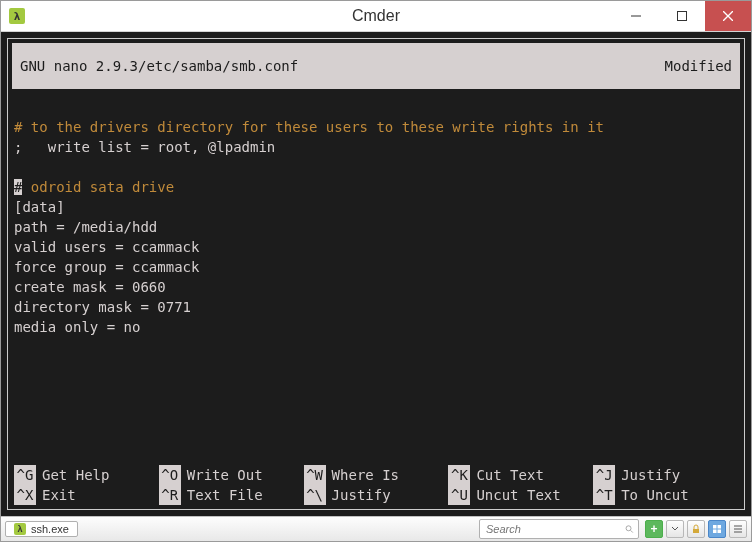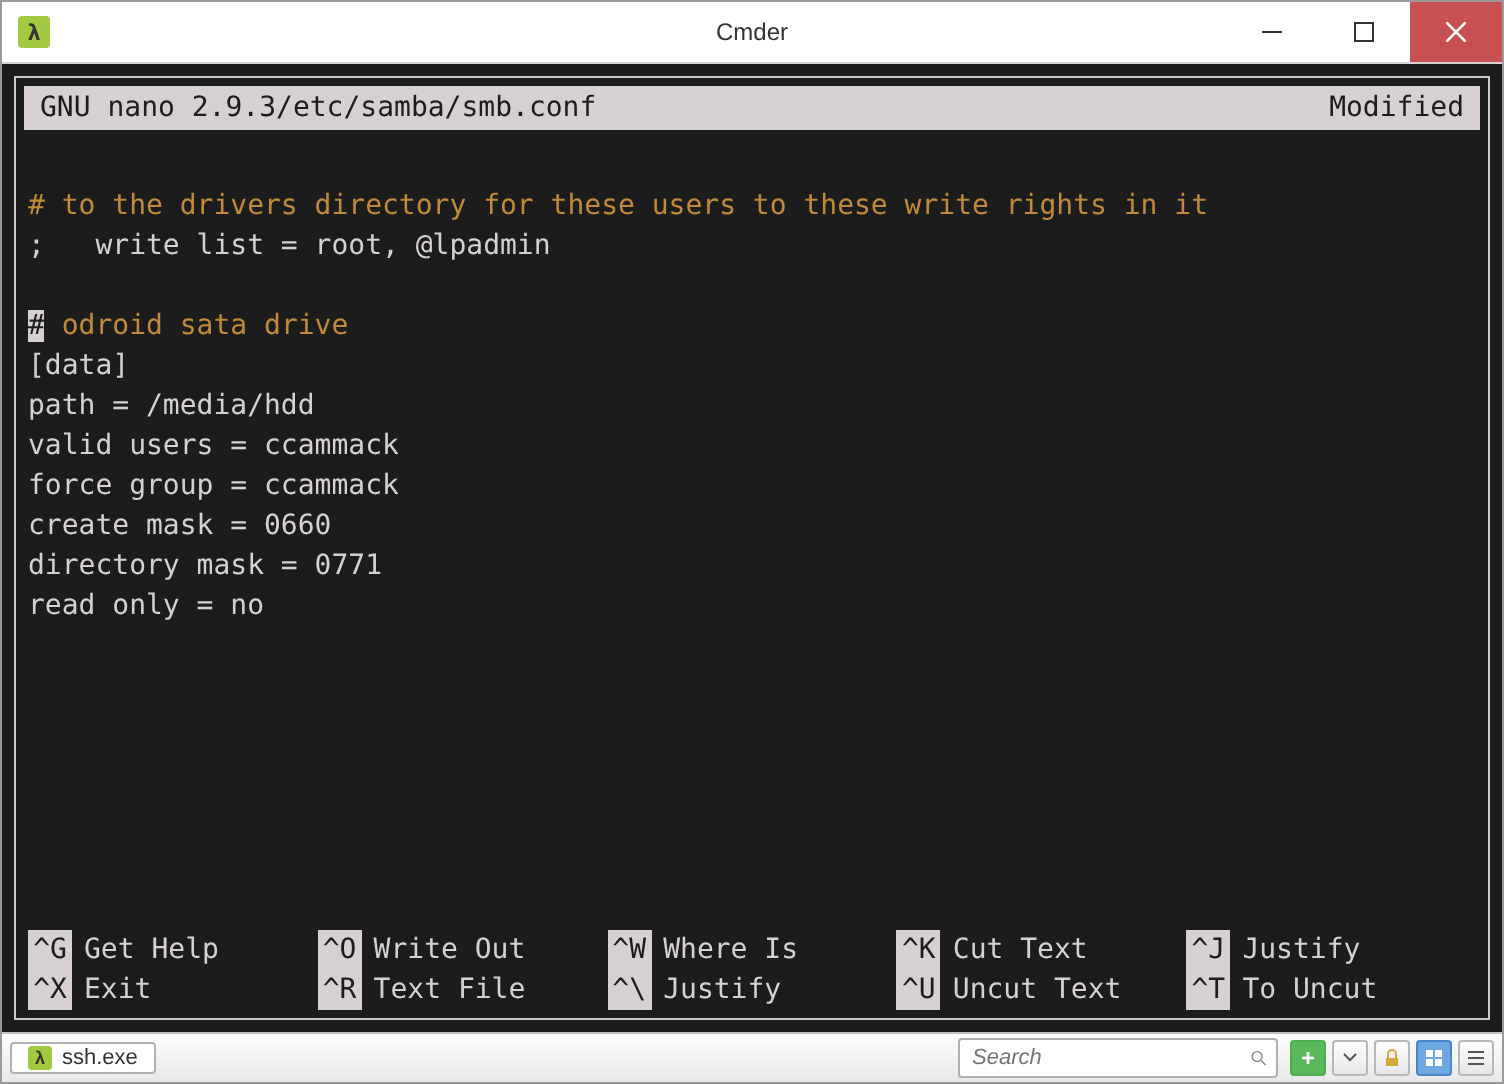--- a/index.html
+++ b/index.html
@@ -1,27 +1,27 @@
 <!DOCTYPE html>
 <html><head>
 <meta charset="utf-8">
 <style>
   html,body{margin:0;padding:0;font-family:Consolas,Menlo,monospace;}
   .window{width:752px;height:542px;border:1px solid #9a9a9a;background:#ffffff;box-sizing:border-box;display:flex;flex-direction:column;}
   .titlebar{height:30px;background:#ffffff;border-bottom:1px solid #d4d4d4;display:flex;align-items:center;position:relative;}
   .title-icon{width:16px;height:16px;margin-left:8px;background:#a3c940;border-radius:2px;display:flex;align-items:center;justify-content:center;color:#333;font-size:11px;font-weight:bold;}
-  .title-text{position:absolute;left:0;right:0;text-align:center;font-family:"Segoe UI",sans-serif;font-size:12px;color:#333;pointer-events:none;}
+  .title-text{position:absolute;left:0;right:0;text-align:center;font-family:"Segoe UI",sans-serif;font-size:16px;color:#333;pointer-events:none;}
   .win-controls{margin-left:auto;display:flex;height:100%;}
   .win-btn{width:46px;height:100%;display:flex;align-items:center;justify-content:center;font-family:"Segoe UI",sans-serif;}
   .win-min svg,.win-max svg{stroke:#333;}
   .win-close{background:#c75050;}
   .win-close svg{stroke:#fff;}
   .term-outer{flex:1;background:#1c1c1c;padding:6px;display:flex;flex-direction:column;min-height:0;}
   .term{flex:1;background:#1c1c1c;border:1px solid #cccccc;box-sizing:border-box;display:flex;flex-direction:column;font-size:14px;line-height:20px;overflow:hidden;}
-  .header-bar{background:#d6d0d0;color:#1c1c1c;padding:0 8px;margin:4px;height:22px;display:flex;align-items:center;font-size:14px;}
+  .header-bar{background:#d6d0d0;color:#1c1c1c;padding:12px 8px;margin:4px;height:22px;display:flex;align-items:center;font-size:14px;}
   .header-left{flex:0 0 auto;}
   .header-center{flex:1;text-align:left;}
   .header-right{flex:0 0 auto;}
   .content{flex:1;padding:4px 6px;color:#d6d0d0;white-space:pre;overflow:hidden;}
   .comment{color:#c08a3a;}
   .cursor{background:#d6d0d0;color:#1c1c1c;}
   .bottom-menu{padding:2px 6px 4px 6px;color:#d6d0d0;font-size:14px;}
   .menu-row{display:flex;}
   .menu-cell{display:flex;align-items:center;flex:1;}
   .key-badge{background:#d6d0d0;color:#1c1c1c;padding:0 2px;margin-right:6px;min-width:18px;text-align:center;}
@@ -76,21 +76,21 @@
 <span class="comment"># to the drivers directory for these users to these write rights in it</span>
 <span>;   write list = root, @lpadmin</span>
 <span></span>
 <span class="comment"><span class="cursor">#</span><span> odroid sata drive</span></span>
 <span>[data]</span>
 <span>path = /media/hdd</span>
 <span>valid users = ccammack</span>
 <span>force group = ccammack</span>
 <span>create mask = 0660</span>
 <span>directory mask = 0771</span>
-<span>read only = no</span></div>
+<span>media only = no</span></div>
 
       <div class="bottom-menu">
         <div class="menu-row">
           <div class="menu-cell">
               <span class="key-badge">^G</span>
               <span>Get Help</span>
             </div>
           <div class="menu-cell">
               <span class="key-badge">^O</span>
               <span>Write Out</span>

